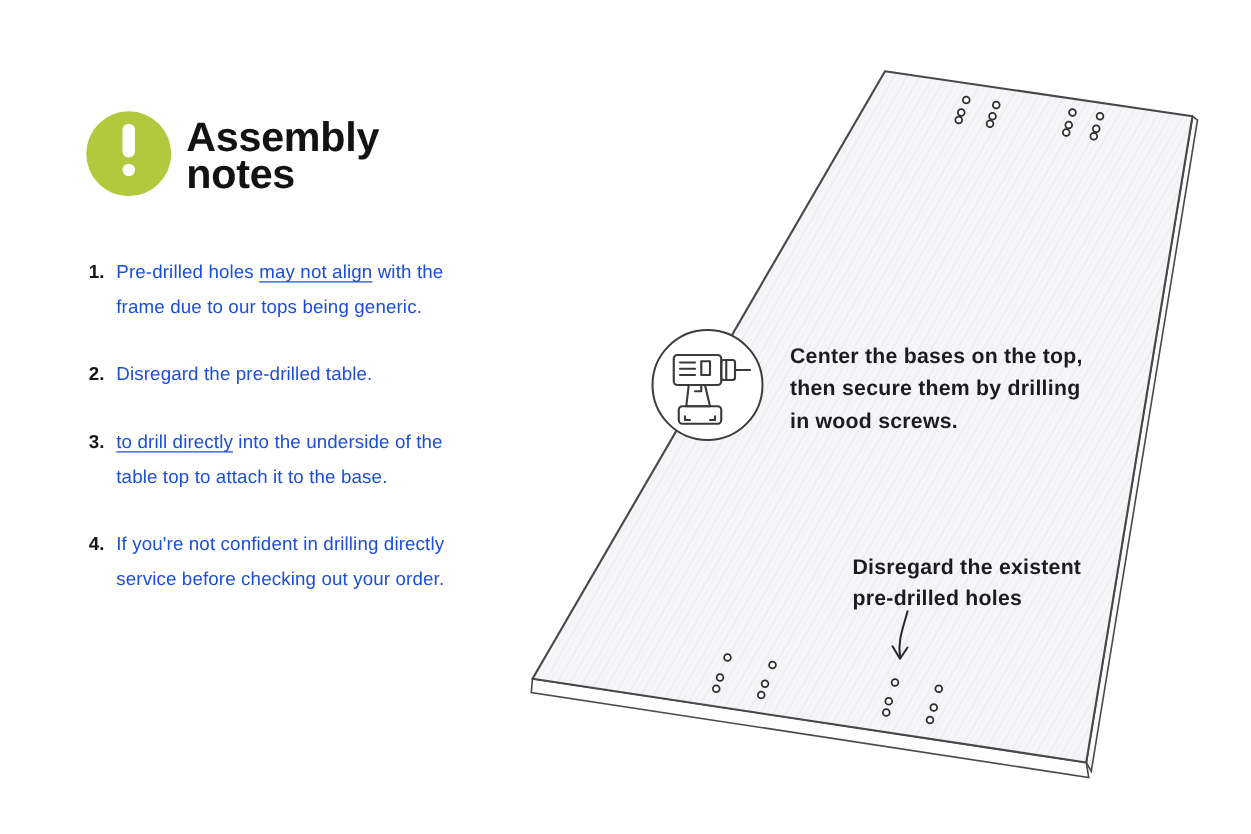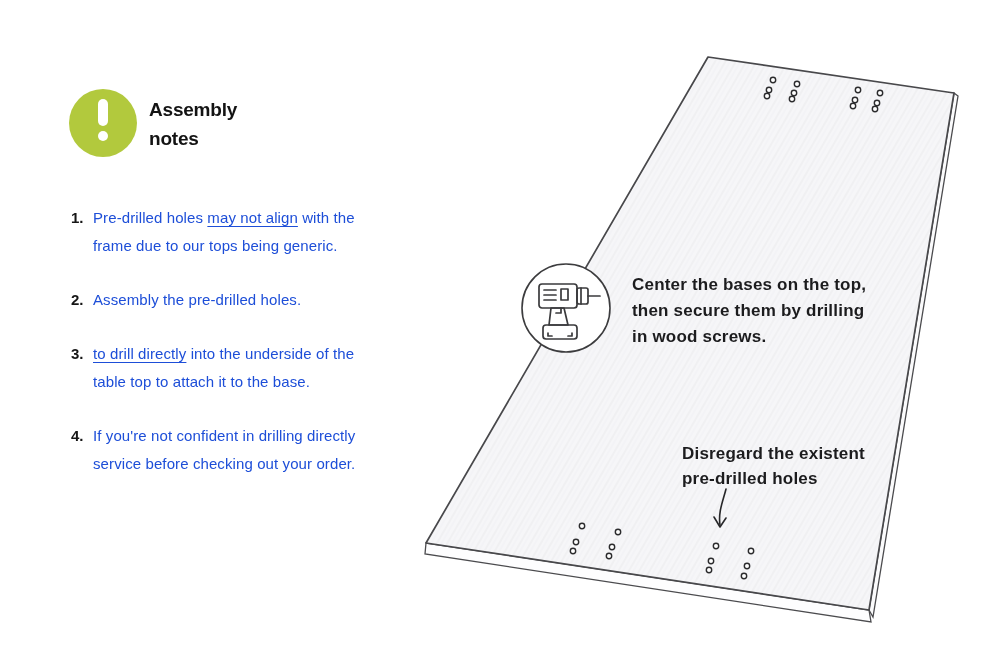--- a/index.html
+++ b/index.html
@@ -8,21 +8,21 @@
     font-family:"Liberation Sans","DejaVu Sans",sans-serif;color:#232325;
   }
   
   .hdr{position:absolute;left:69px;top:89px;display:flex;align-items:flex-start;}
   .alert-circle{
     width:68px;height:68px;border-radius:50%;background:#b2c93d;
     display:flex;flex-direction:column;align-items:center;justify-content:center;flex:0 0 auto;
   }
   .excl-bar{width:10px;height:27px;border-radius:5px;background:#ffffff;margin-top:-6px;}
   .excl-dot{width:10px;height:10px;border-radius:50%;background:#ffffff;margin-top:5px;}
-  .title{margin-left:12px;margin-top:6px;font-size:19px;line-height:29px;font-weight:700;
+  .title{margin-left:12px;margin-top:6px;font-size:33px;line-height:29px;font-weight:700;
          letter-spacing:-0.2px;color:#131313;}
   
   .notes{position:absolute;left:71px;top:204px;width:345px;}
   .note-item{display:flex;margin-bottom:26px;}
   .note-num{width:22px;flex:0 0 auto;font-weight:700;font-size:15px;line-height:28px;color:#161616;}
   .note-lines{flex:1;}
   .note-line{font-size:15px;line-height:28px;letter-spacing:0.1px;color:#1d4ed8;white-space:nowrap;}
   .note-line .u{text-decoration:underline;text-underline-offset:3px;}
   
   .illustration{position:absolute;left:0;top:0;}
@@ -128,21 +128,21 @@
       <div class="note-item">
         <div class="note-num">1.</div>
         <div class="note-lines">
           <div class="note-line"><span>Pre-drilled holes </span><span class="u">may not align</span><span> with the</span></div>
           <div class="note-line"><span>frame due to our tops being generic.</span></div>
         </div>
       </div>
       <div class="note-item">
         <div class="note-num">2.</div>
         <div class="note-lines">
-          <div class="note-line"><span>Assembly the pre-drilled holes.</span></div>
+          <div class="note-line"><span>Disregard the pre-drilled table.</span></div>
         </div>
       </div>
       <div class="note-item">
         <div class="note-num">3.</div>
         <div class="note-lines">
           <div class="note-line"><span class="u">to drill directly</span><span> into the underside of the</span></div>
           <div class="note-line"><span>table top to attach it to the base.</span></div>
         </div>
       </div>
       <div class="note-item">

